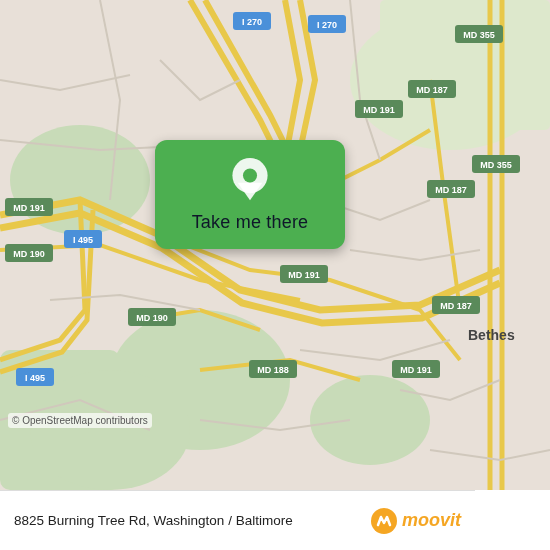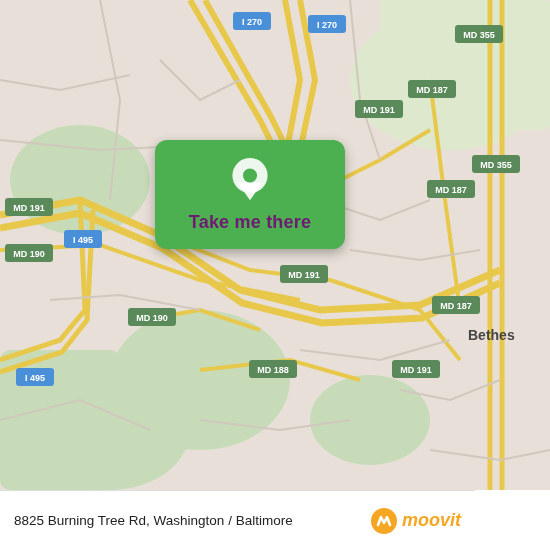--- a/index.html
+++ b/index.html
@@ -43,23 +43,23 @@
       box-shadow: 0 4px 12px rgba(0,0,0,0.3);
     }
 
     #popup-pin {
       width: 44px;
       height: 44px;
       margin-bottom: 10px;
     }
 
     #popup-label {
-      color: #701a75;
+      color: #0f172a;
       font-size: 18px;
-      font-weight: 700;
+      font-weight: 400;
       text-align: center;
       letter-spacing: 0.2px;
     }
 
     
     #bottom-bar {
       width: 475px;
       height: 60px;
       background: white;
       display: flex;
@@ -208,20 +208,23 @@
   <div id="popup">
 
     <svg id="popup-pin" viewBox="0 0 44 50" xmlns="http://www.w3.org/2000/svg">
       <circle cx="22" cy="20" r="20" fill="white" opacity="0.9"></circle>
       <circle cx="22" cy="20" r="8" fill="#4CAF50"></circle>
       <polygon points="22,48 8,28 36,28" fill="white" opacity="0.9"></polygon>
     </svg>
     <span id="popup-label">Take me there</span>
   </div>
 
+  <div id="osm-attribution">
+    <span>© OpenStreetMap contributors</span>
+  </div>
 </div>
 
 <div id="bottom-bar">
   <span id="address-text">8825 Burning Tree Rd, Washington / Baltimore</span>
   <div id="moovit-logo">
 
     <svg class="moovit-icon" viewBox="0 0 28 28" xmlns="http://www.w3.org/2000/svg">
       <circle cx="14" cy="14" r="13" fill="#f5a623"></circle>
       <path d="M 8,18 L 11,10 L 14,16 L 17,10 L 20,18" stroke="white" stroke-width="2.5" fill="none" stroke-linejoin="round" stroke-linecap="round"></path>
     </svg>

